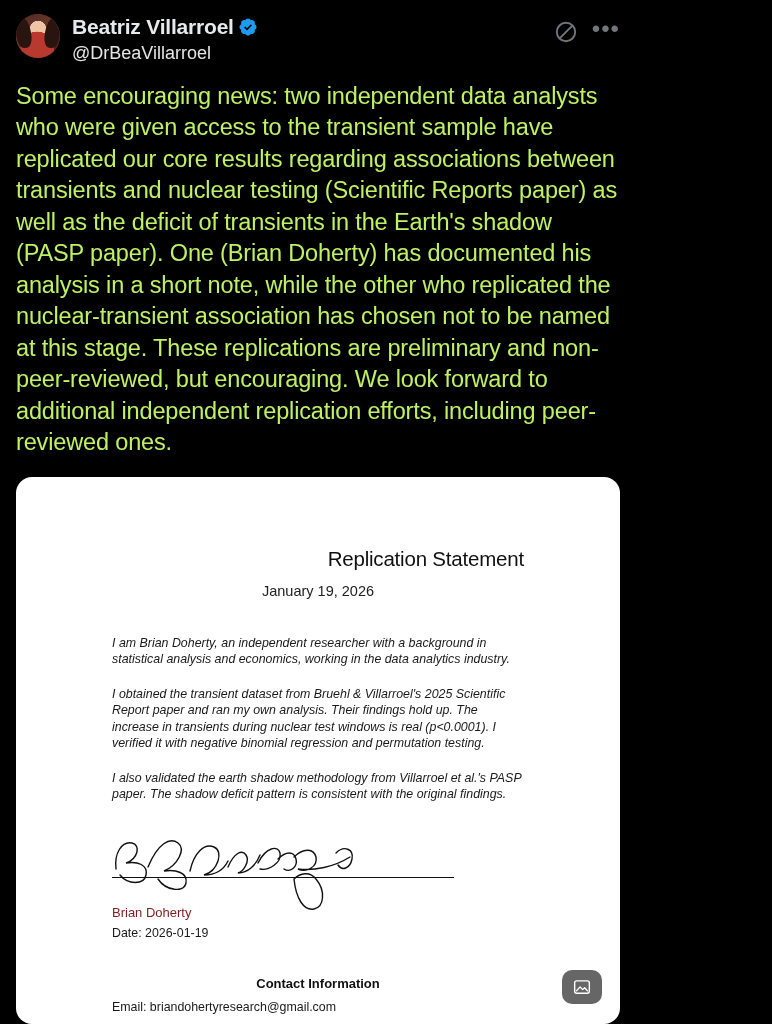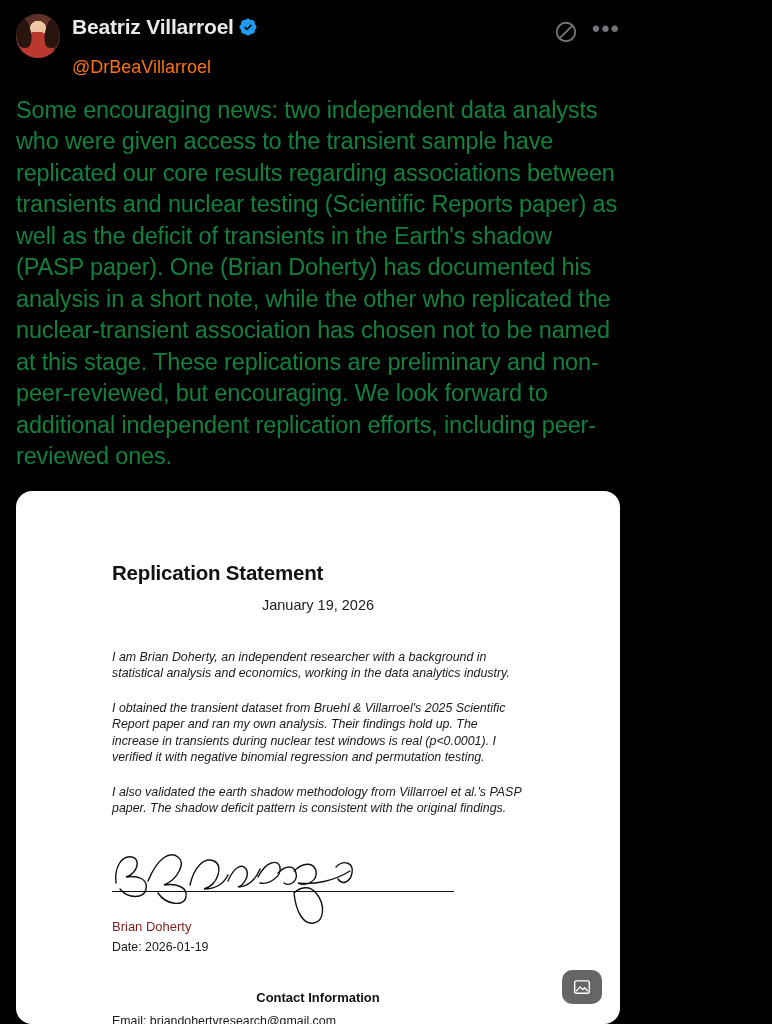--- a/index.html
+++ b/index.html
@@ -82,23 +82,23 @@
     white-space: nowrap;
   }
   .verified {
     width: 20px;
     height: 20px;
     flex: 0 0 20px;
     display: inline-block;
   }
   .handle {
     font-size: 18px;
-    color: #f97316;
+    color: #e5e5e5;
     line-height: 1.2;
-    margin-top: 18px;
+    margin-top: 4px;
   }
 
   .header-actions {
     display: flex;
     align-items: center;
     gap: 14px;
     padding-top: 6px;
   }
   .icon-btn {
     color: #71767b;
@@ -112,21 +112,21 @@
     line-height: 14px;
     letter-spacing: 1px;
     color: #71767b;
     padding-bottom: 6px;
   }
 
   
   .tweet-text {
     font-size: 23.5px;
     line-height: 31.5px;
-    color: #15803d;
+    color: #bef264;
     margin-top: 14px;
     letter-spacing: -0.15px;
     font-weight: 400;
   }
 
   
   .media-card {
     margin-top: 18px;
     border-radius: 16px;
     background: #ffffff;
@@ -136,23 +136,23 @@
     min-height: 0;
   }
   .doc {
     position: absolute;
     inset: 0;
     color: #000000;
     padding: 70px 96px 0 96px;
     font-family: "Liberation Sans", sans-serif;
   }
   .doc-title {
-    text-align: left;
+    text-align: right;
     font-size: 20.5px;
-    font-weight: bold;
+    font-weight: normal;
     color: #111;
     letter-spacing: -0.2px;
   }
   .doc-date {
     text-align: center;
     font-size: 14.5px;
     color: #222;
     margin-top: 12px;
   }
   .doc-para {

